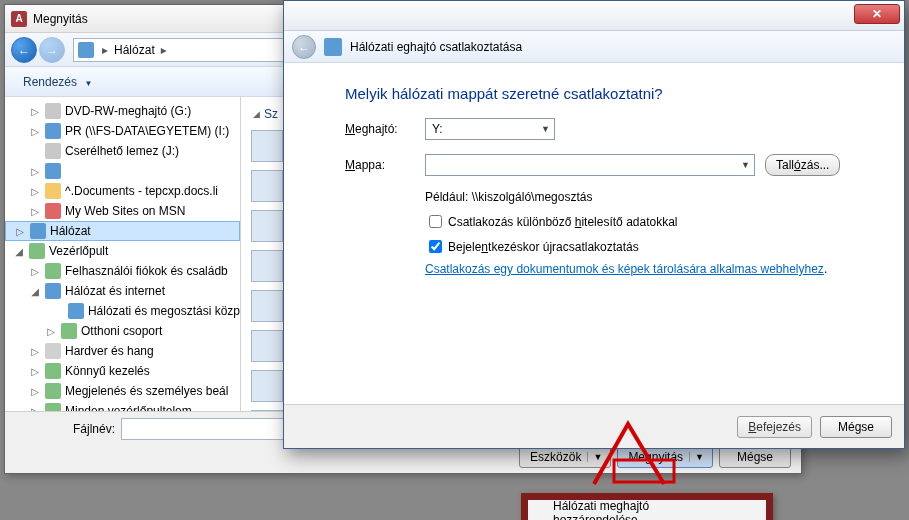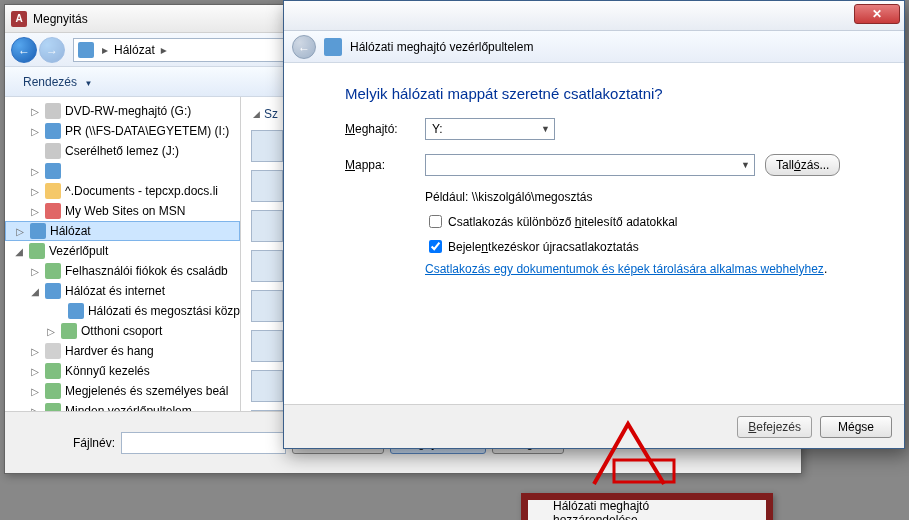--- a/index.html
+++ b/index.html
@@ -69,21 +69,21 @@
     flex:1; padding:6px 10px; overflow:hidden;
   }
   .group-header { color:#1a3e6e; padding:4px 2px; display:flex;align-items:center; }
   .group-header::before { content:"◢"; font-size:9px; margin-right:4px; color:#6a6a6a; }
   .file-row { height:38px; display:flex;align-items:center; margin:2px 0; }
   .file-row .thumb { width:32px;height:32px;background:#dbe7f3;border:1px solid #a6b7cc; }
 
   .open-footer {
     height:62px; border-top:1px solid #d0d0d0;
     background:#f0f0f0; padding:6px 10px;
-    display:flex; flex-direction:row; gap:6px;
+    display:flex; flex-direction:column; gap:6px;
   }
   .fn-row { display:flex; align-items:center; }
   .fn-row label { width:106px; text-align:right; padding-right:6px; }
   .fn-row input {
     flex:1; height:22px; border:1px solid #a6b7cc; padding:0 4px; background:#fff;
     max-width:420px;
   }
   .btn-row { display:flex; justify-content:flex-end; gap:6px; align-items:center; }
   .btn {
     min-width:72px; height:22px; border:1px solid #8a8a8a;
@@ -317,21 +317,21 @@
   </div>
 </div>
 
 <div class="wizard">
   <div class="wiz-titlebar">
     <div class="wiz-close">✕</div>
   </div>
   <div class="wiz-header">
     <div class="wiz-back">←</div>
     <div class="wiz-hicon"></div>
-    <span>Hálózati meghajtó vezérlőpultelem</span>
+    <span>Hálózati eghajtó csatlakoztatása</span>
   </div>
 
   <div class="wiz-body">
     <div class="wiz-h1">Melyik hálózati mappát szeretné csatlakoztatni?</div>
 
     <div class="form-row">
       <span class="lbl"><span class="under">M</span>eghajtó:</span>
       <div class="combo drive">
         <span>Y:</span>
         <span class="drop">▼</span>

